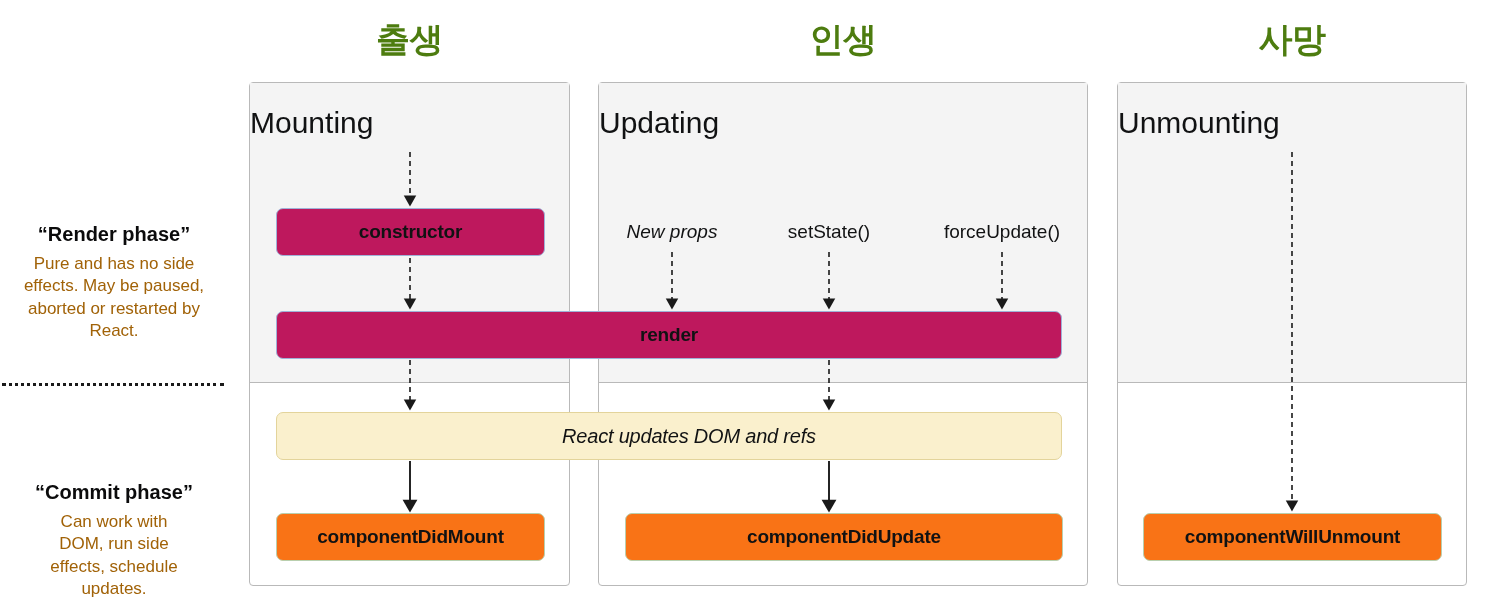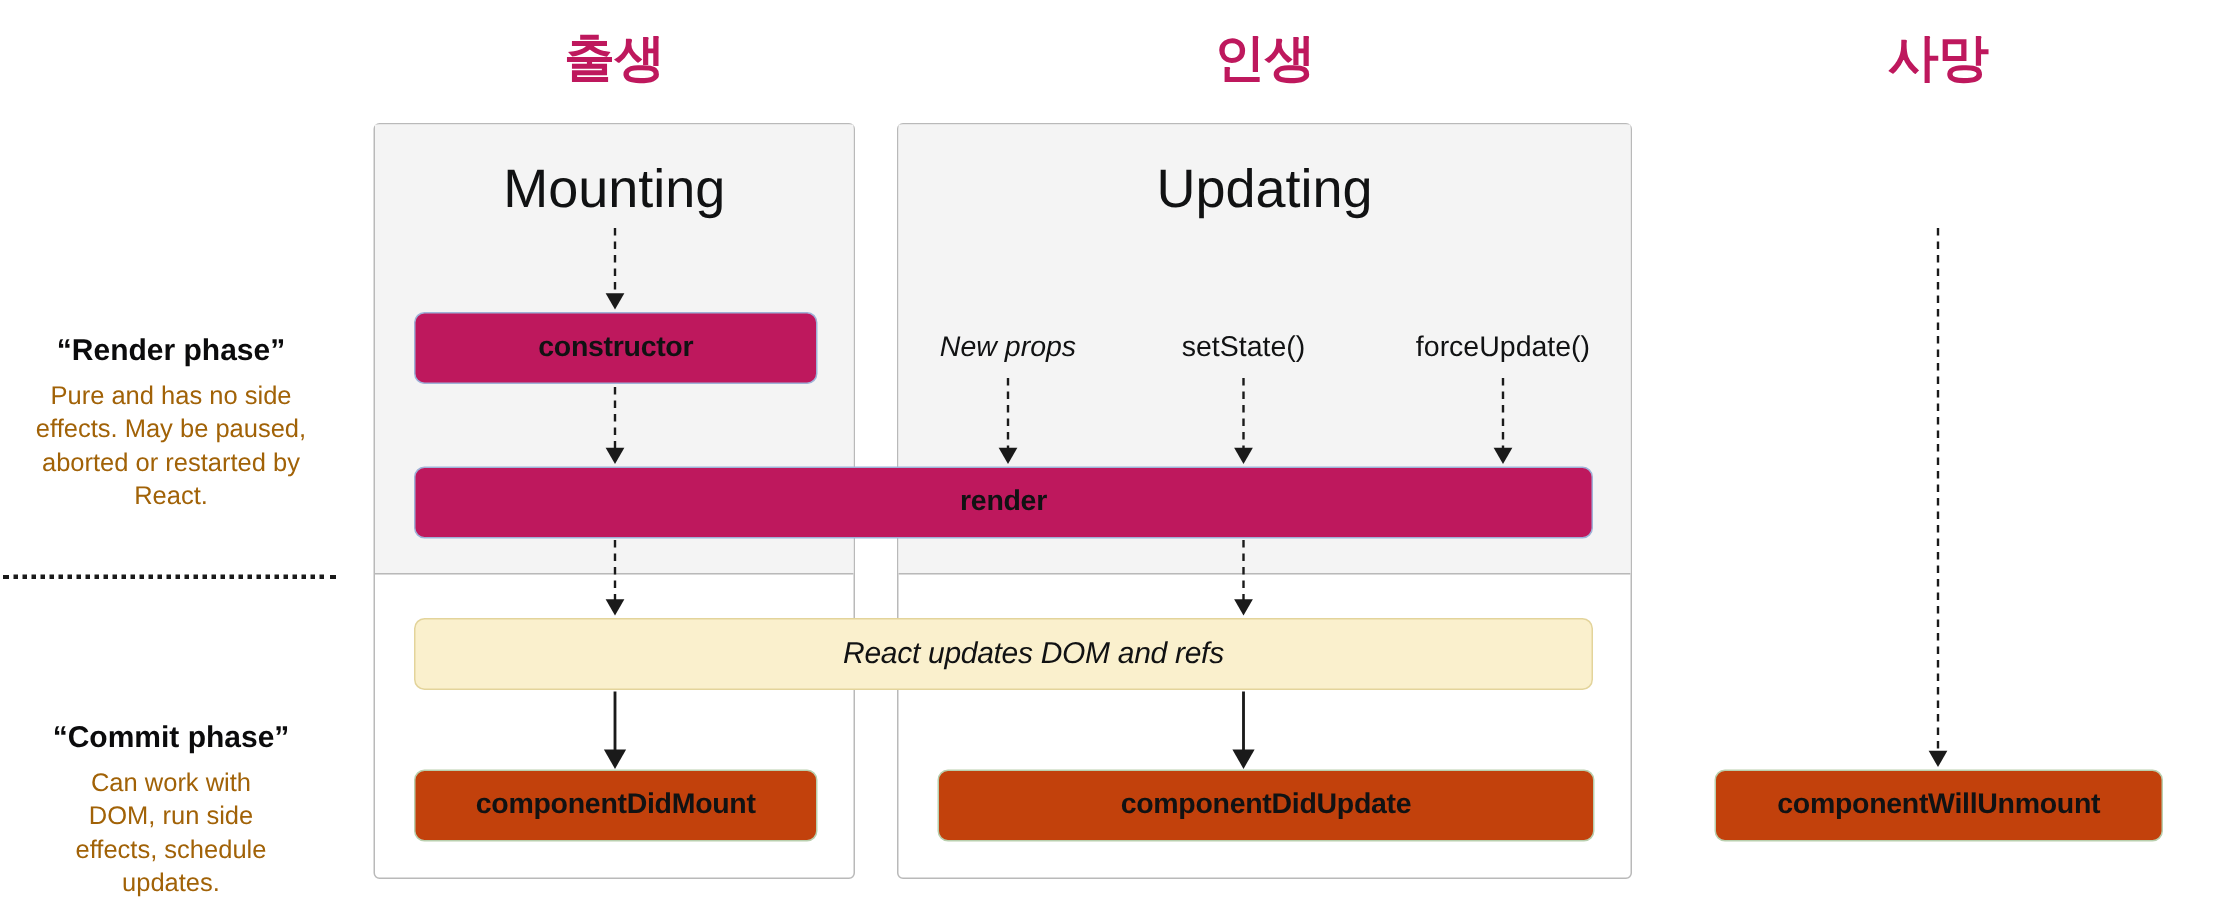--- a/index.html
+++ b/index.html
@@ -20,21 +20,21 @@
     background: #ffffff;
   }
 
   
   .col-head {
     position: absolute;
     text-align: center;
     font-size: 34px;
     font-weight: 700;
     letter-spacing: -0.5px;
-    color: #be185d;
+    color: #4d7c0f;
     line-height: 1;
     white-space: nowrap;
   }
 
   
   .panel {
     position: absolute;
     border: 1.5px solid #b9b9b9;
     border-radius: 4px;
     background: #ffffff;
@@ -46,22 +46,22 @@
     right: 0;
     top: 0;
     background: #f4f4f4;
     border-bottom: 1.5px solid #b9b9b9;
     box-sizing: border-box;
   }
   .panel-title {
     position: absolute;
     left: 0;
     right: 0;
-    text-align: center;
-    font-size: 36px;
+    text-align: left;
+    font-size: 30px;
     font-weight: 400;
     color: #111213;
     line-height: 1;
     white-space: nowrap;
   }
 
   
   .lbox {
     position: absolute;
     border-radius: 7px;
@@ -72,21 +72,21 @@
     font-weight: 700;
     box-sizing: border-box;
     letter-spacing: -0.2px;
   }
   .lbox.blue {
     background: #be185d;
     border: 1.5px solid #9fb2d8;
     color: #111213;
   }
   .lbox.green {
-    background: #c2410c;
+    background: #f97316;
     border: 1.5px solid #b9cfae;
     color: #111213;
   }
   .lbox.yellow {
     background: #faf0cd;
     border: 1.5px solid #e3d49b;
     color: #111213;
     font-weight: 400;
     font-style: italic;
     font-size: 20px;
@@ -161,20 +161,24 @@
   <div class="panel" style="left:249px; top:82px; width:321px; height:504px;">
     <div class="panel-render-zone" style="height:300px;"></div>
     <div class="panel-title" style="top:25px;">Mounting</div>
   </div>
 
   <div class="panel" style="left:598px; top:82px; width:490px; height:504px;">
     <div class="panel-render-zone" style="height:300px;"></div>
     <div class="panel-title" style="top:25px;">Updating</div>
   </div>
 
+  <div class="panel" style="left:1117px; top:82px; width:350px; height:504px;">
+    <div class="panel-render-zone" style="height:300px;"></div>
+    <div class="panel-title" style="top:25px;">Unmounting</div>
+  </div>
 
   <div class="trigger-label italic" style="left:602px; top:222px; width:140px;">New props</div>
   <div class="trigger-label" style="left:759px; top:222px; width:140px;">setState()</div>
   <div class="trigger-label" style="left:922px; top:222px; width:160px;">forceUpdate()</div>
 
   <svg id="arrows" viewBox="0 0 1488 604" xmlns="http://www.w3.org/2000/svg">
     <defs>
       <marker id="ah" markerWidth="9" markerHeight="9" refX="3.2" refY="4.5" orient="auto" markerUnits="strokeWidth">
         <path d="M0.4,0.6 L7.2,4.5 L0.4,8.4 z" fill="#1a1a1a"></path>
       </marker>

